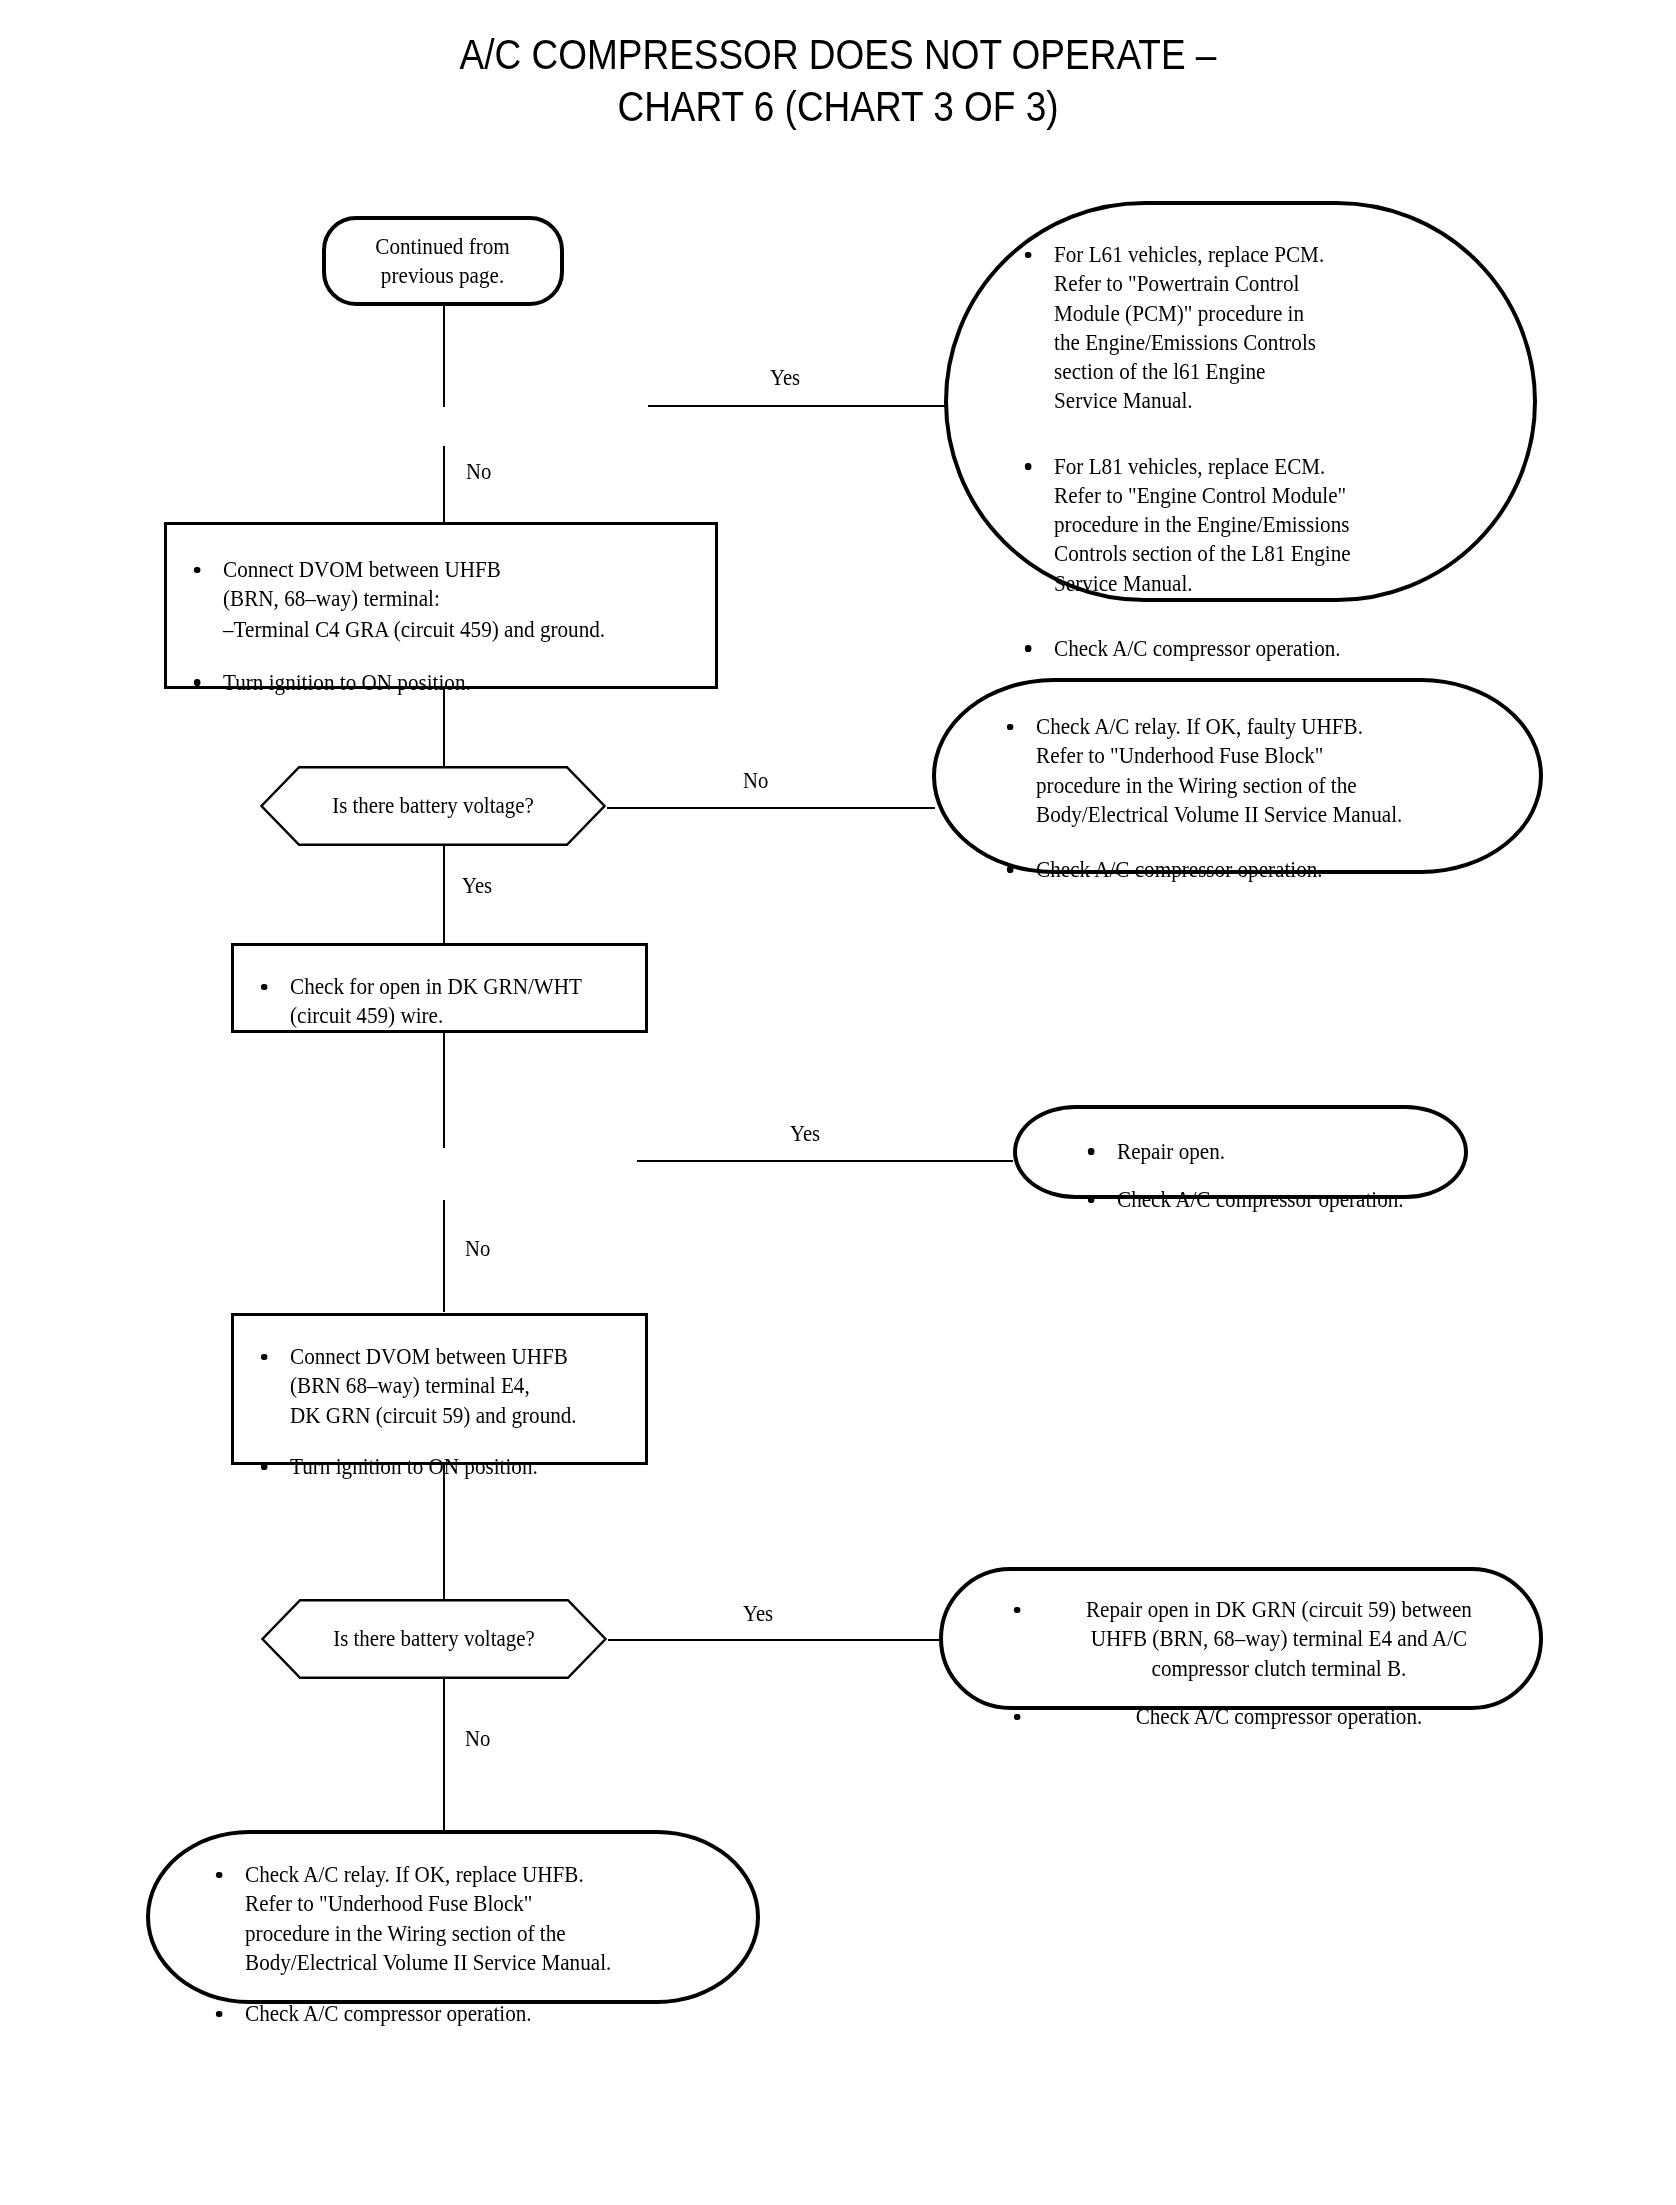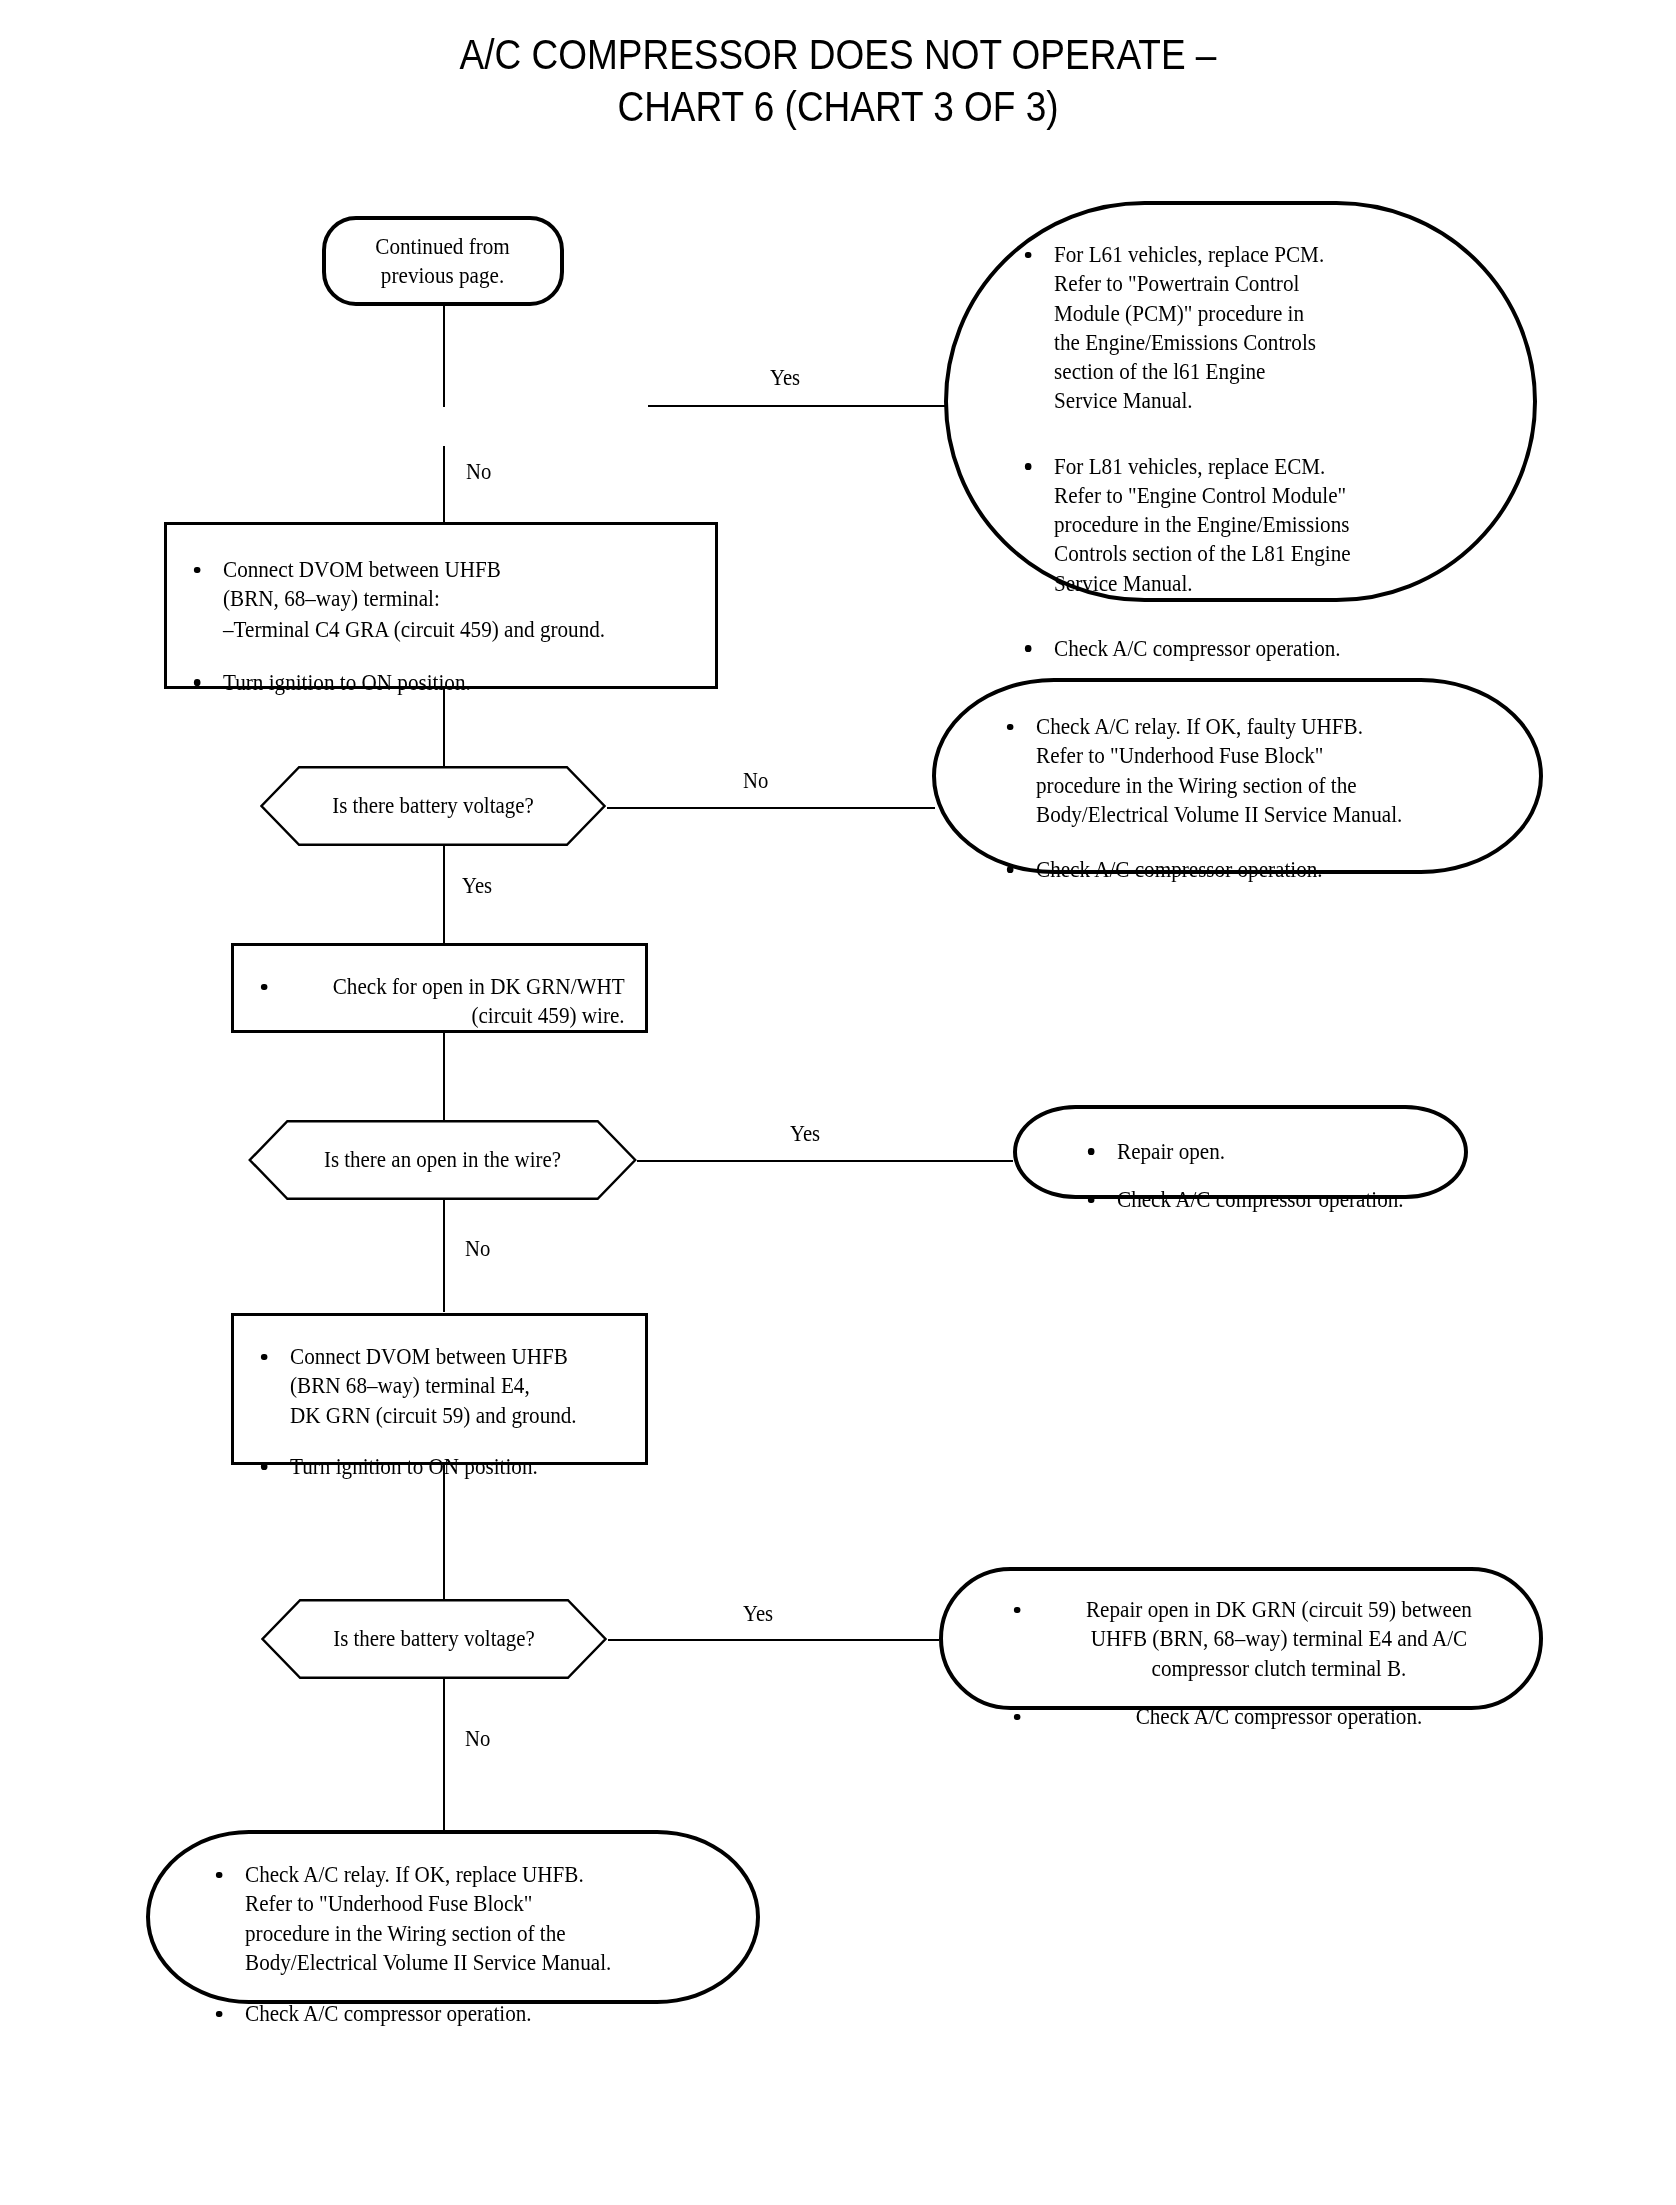--- a/index.html
+++ b/index.html
@@ -226,32 +226,26 @@
     <ul class="blist" style="left:61px; top:22px; width:535px;">
       <li style="margin-bottom:25.5px;">Check A/C relay. If OK, faulty UHFB.
 Refer to "Underhood Fuse Block"
 procedure in the Wiring section of the
 Body/Electrical Volume II Service Manual.</li>
       <li>Check A/C compressor operation.</li>
     </ul>
   </div>
 
   <div class="process" style="left:231px; top:943px; width:417px; height:90px;">
-    <ul class="blist" style="left:17px; top:18px; width:389px;text-align:right;">
+    <ul class="blist" style="left:17px; top:18px; width:389px;">
       <li>Check for open in DK GRN/WHT
 (circuit 459) wire.</li>
     </ul>
   </div>
 
-  <div class="decision" style="left:248px; top:1120px; width:389px; height:80px;">
-    <svg width="389" height="80" viewBox="0 0 640 132">
-      <polygon points="64,2 576,2 638,66 576,130 64,130 2,66" fill="#ffffff" stroke="#000000" stroke-width="4"></polygon>
-    </svg>
-    <div class="dtext">Is there an open in the wire?</div>
-  </div>
 
   <div class="terminator" style="left:1013px; top:1105px; width:455px; height:94px; border-radius:73px/55px;">
     <ul class="blist" style="left:61px; top:19.5px; width:377px;">
       <li style="margin-bottom:19.5px;">Repair open.</li>
       <li>Check A/C compressor operation.</li>
     </ul>
   </div>
 
   <div class="process" style="left:231px; top:1313px; width:417px; height:152px;">
     <ul class="blist" style="left:17px; top:18px; width:395px;">

